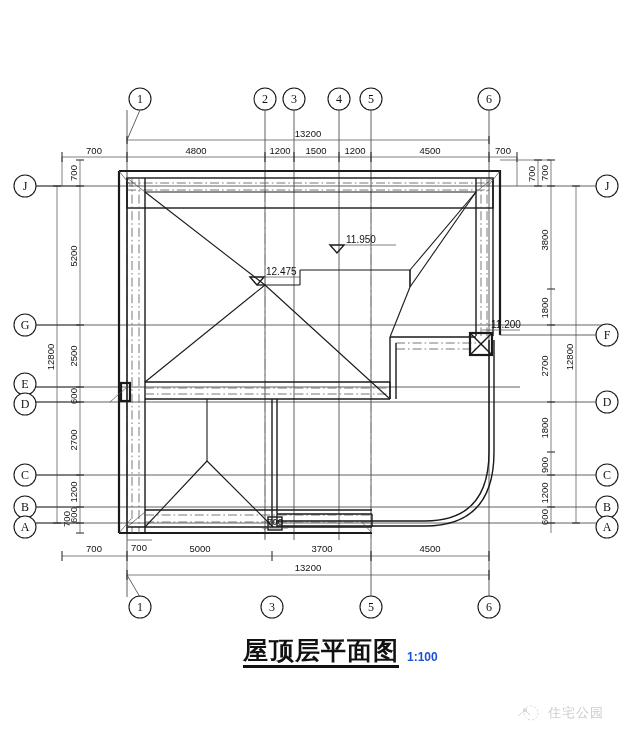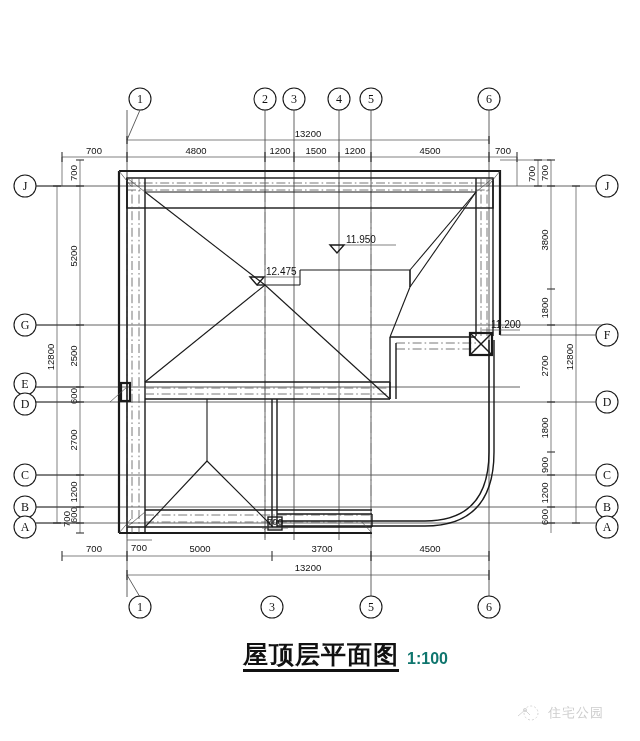--- a/index.html
+++ b/index.html
@@ -30,23 +30,23 @@
     font-size: 25px;
     font-weight: bold;
     color: #111;
     letter-spacing: 1px;
     line-height: 1;
     border-bottom: 3px solid #111;
     padding-bottom: 2px;
   }
   .title-scale {
     font-family: "Liberation Sans", "DejaVu Sans", sans-serif;
-    font-size: 16px;
+    font-size: 12px;
     font-weight: bold;
-    color: #0f766e;
+    color: #1d4ed8;
     padding-bottom: 4px;
     margin-top: 20px;
   }
 
   .watermark {
     position: absolute;
     left: 516px;
     top: 695px;
     display: flex;
     align-items: center;

